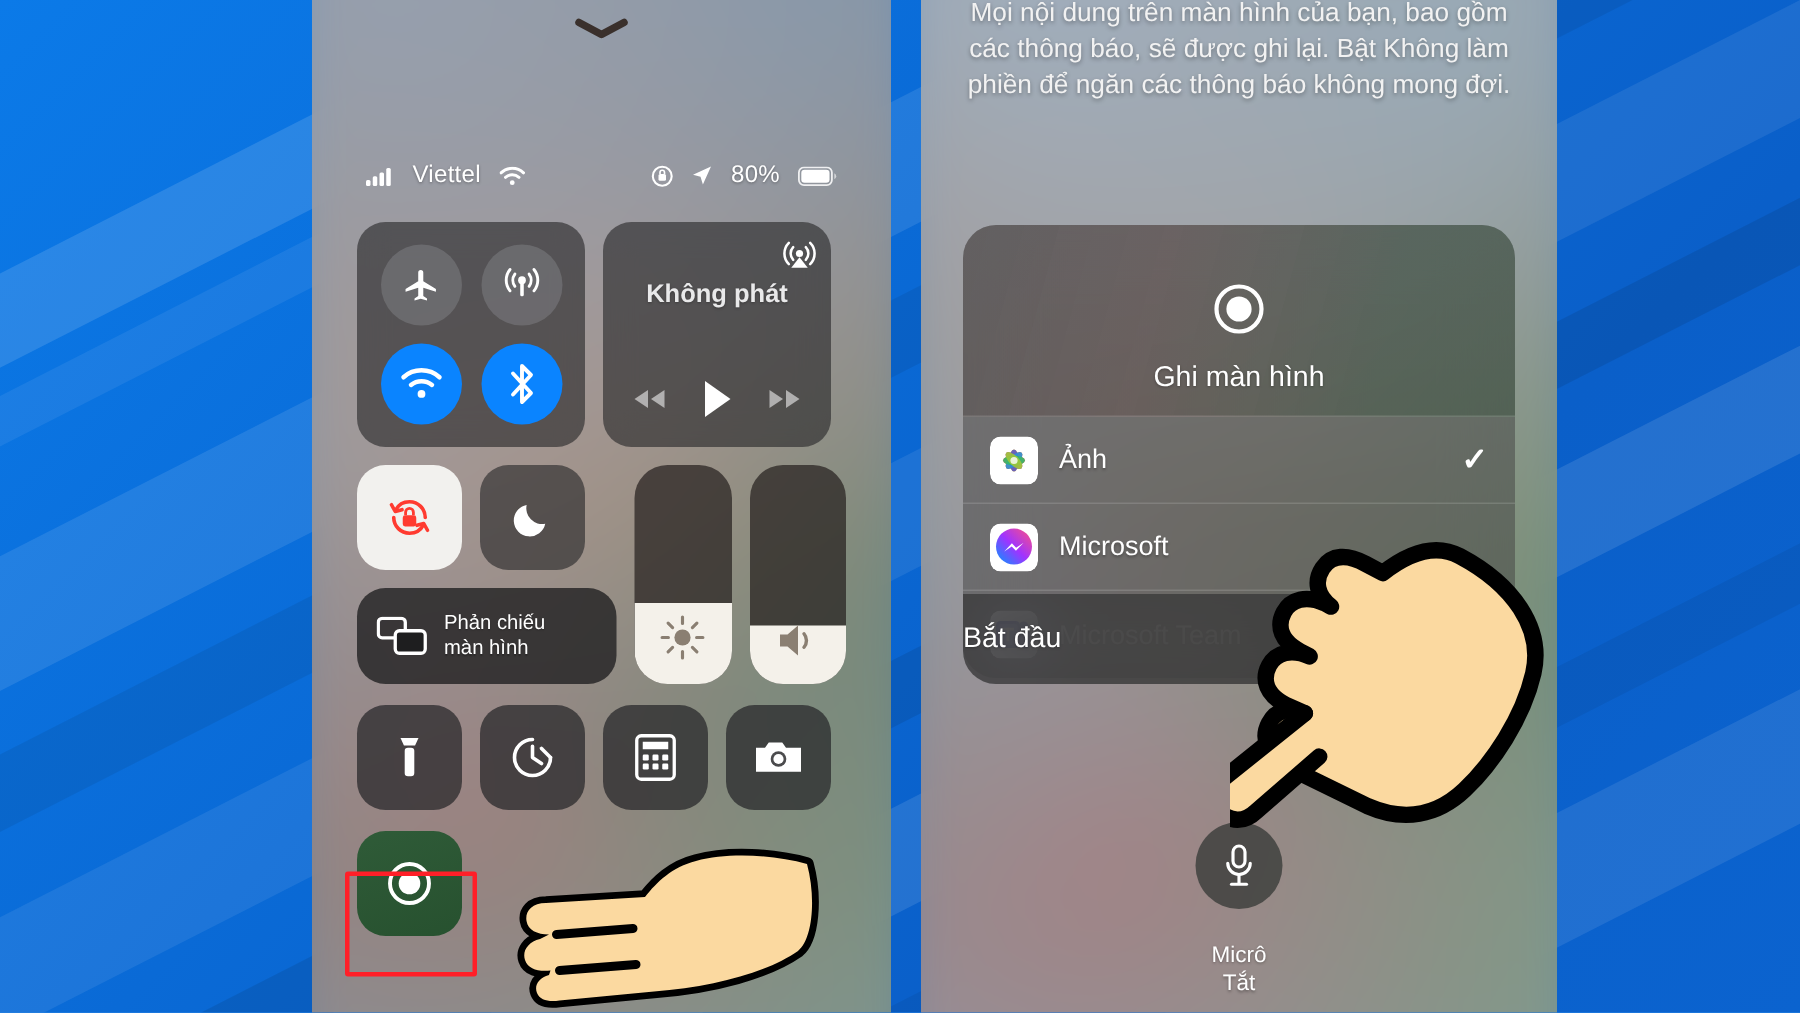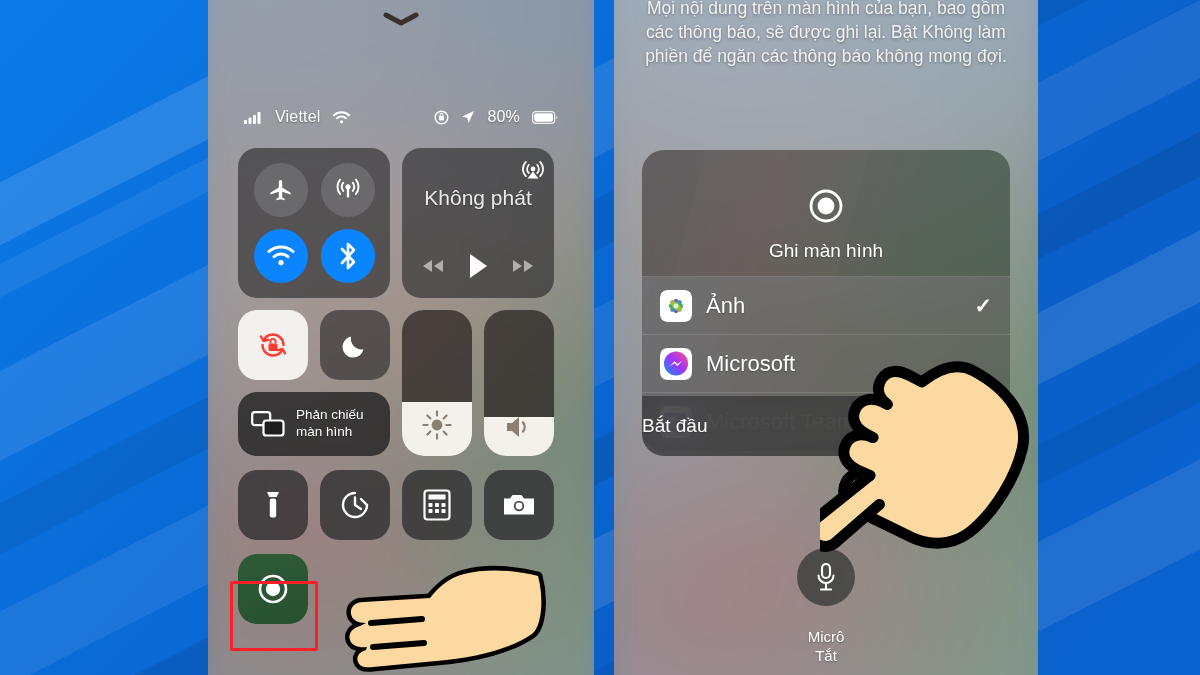--- a/index.html
+++ b/index.html
@@ -92,39 +92,39 @@
     display:flex; align-items:center; justify-content:center;
     background:rgba(125,125,130,.55);
   }
   .circ.on { background:#0a84ff; }
 
   .tile-media {
     width:152px; height:150px; padding:12px 14px;
     display:flex; flex-direction:column;
   }
   .media-label {
-    color:#e9e9ea; font-size:21px; font-weight:400;
+    color:#e9e9ea; font-size:17px; font-weight:700;
     margin:26px 0 0 0; text-align:center;
     text-shadow:0 1px 2px rgba(0,0,0,.3);
   }
   .media-ctrls {
     margin-top:auto; display:flex; align-items:center;
     justify-content:space-between; padding:0 4px 6px;
   }
   .airplay { position:absolute; right:10px; top:10px; }
 
   .small-tile {
     width:70px; height:70px; border-radius:19px;
     display:flex; align-items:center; justify-content:center;
     background:rgba(38,38,40,.62);
   }
   .small-tile.lock-on { background:#f2f1ee; }
 
   .mirror {
-    width:152px; height:64px; border-radius:19px;
+    width:173px; height:64px; border-radius:19px;
     background:rgba(30,30,31,.78);
     display:flex; align-items:center; gap:11px; padding:0 13px;
   }
   .mirror-txt {
     color:#fff; font-size:13.5px; line-height:1.25;
     text-shadow:0 1px 1px rgba(0,0,0,.3);
   }
 
   .slider {
     width:70px; height:146px; border-radius:22px;
@@ -178,21 +178,21 @@
     text-shadow:0 1px 2px rgba(0,0,0,.3);
   }
   .app-row {
     display:flex; align-items:center; gap:14px;
     padding:12px 18px; height:58px;
     border-bottom:.5px solid rgba(255,255,255,.14);
     position:relative;
   }
   .app-row:last-child { border-bottom:none; }
   .app-name {
-    color:#fff; font-size:22px; flex:1;
+    color:#fff; font-size:18px; flex:1;
     text-shadow:0 1px 2px rgba(0,0,0,.3);
   }
   .app-ico { width:32px; height:32px; border-radius:7px; flex:0 0 auto; }
   .check { color:#fff; font-size:21px; font-weight:700; }
 
   .rec-footer {
     position:absolute; left:28px; right:28px; top:396px;
     height:60px; border-radius:0 0 22px 22px;
     background:rgba(58,58,58,.80);
     backdrop-filter:blur(22px);

